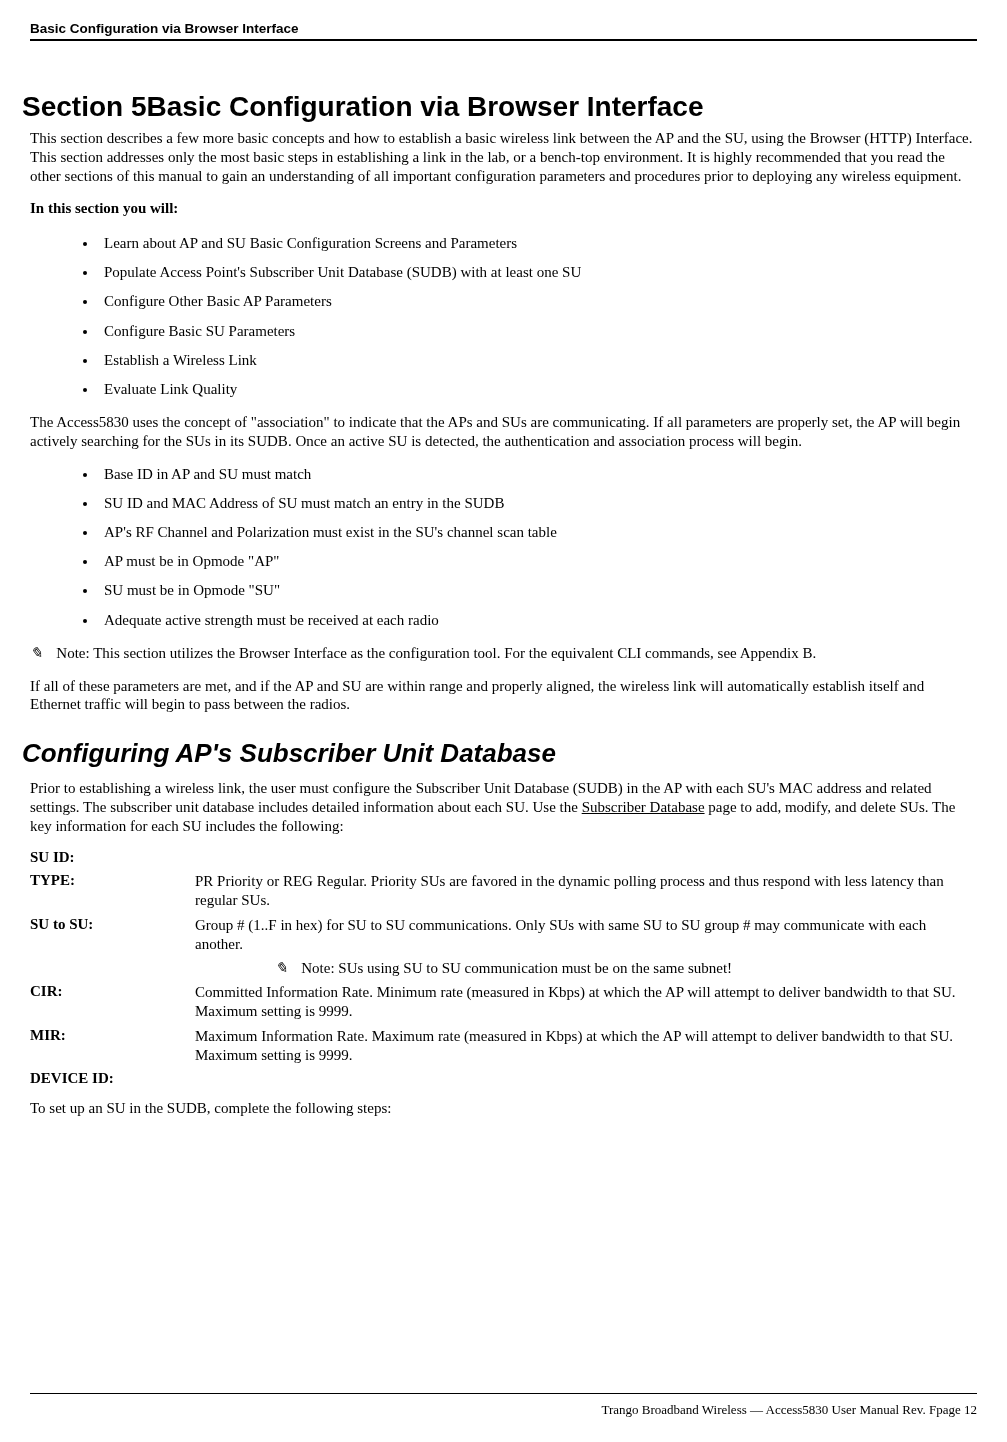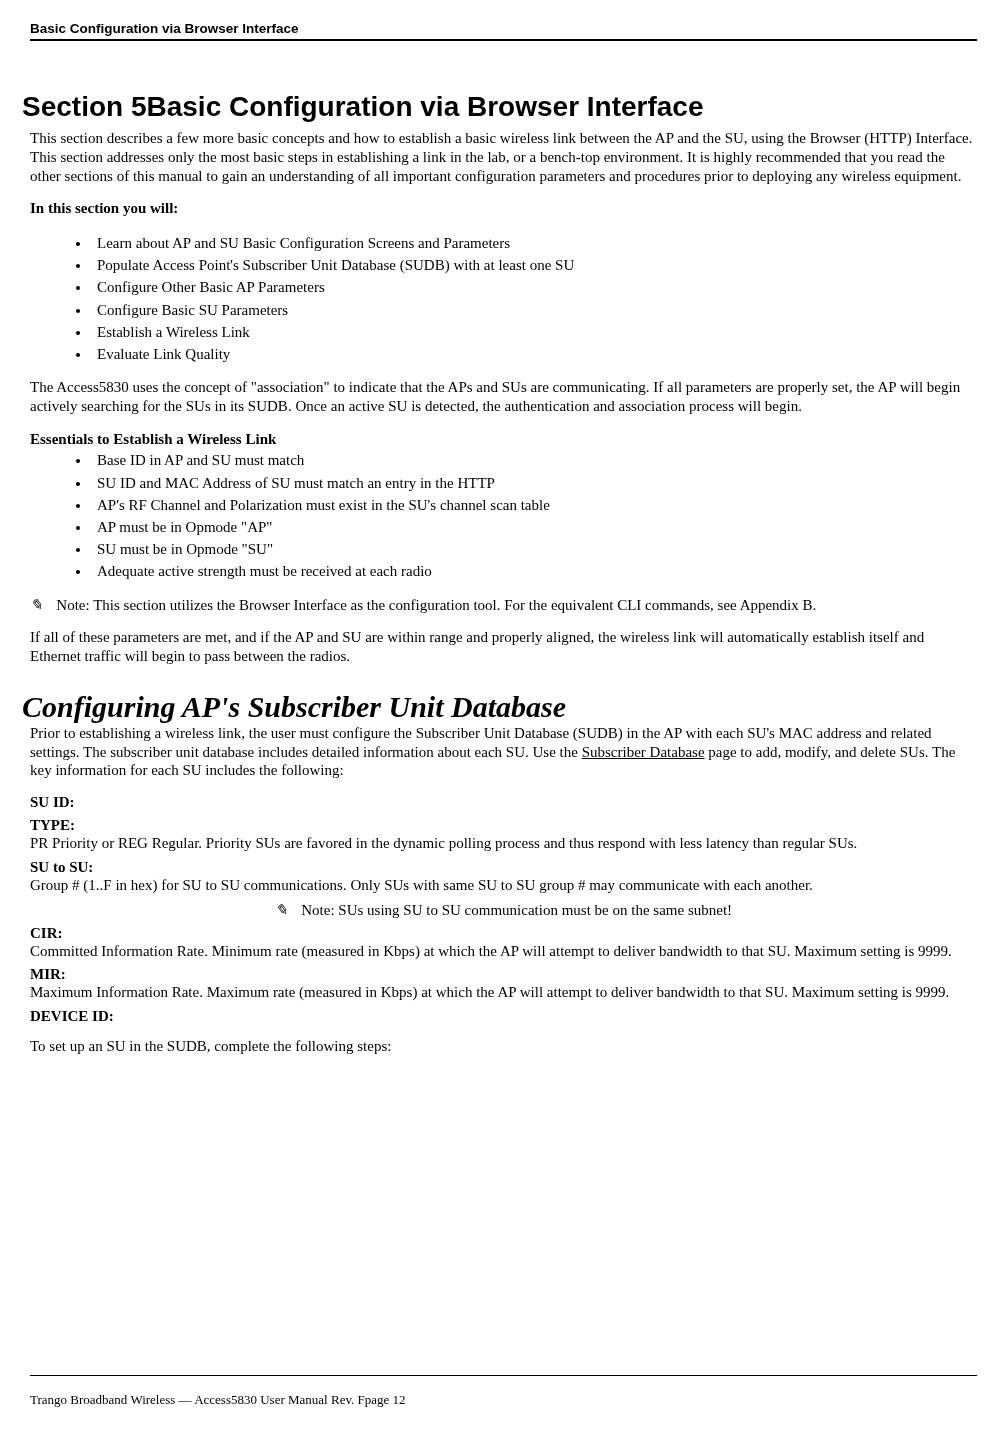--- a/index.html
+++ b/index.html
@@ -40,37 +40,36 @@
       line-height: 1.25;
     }
     .bold {
       font-weight: bold;
     }
     ul.bullets {
       margin: 0 0 14px 0;
       padding-left: 58px;
     }
     ul.bullets li {
-      margin: 3px;
+      margin: 10px;
       line-height: 1.28;
       padding-left: 6px;
     }
     .subheading {
-      font-family: Liberation Serif, serif;
+      font-family: Liberation Sans, sans-serif;
       font-weight: bold;
       font-style: italic;
-      font-size: 30px;
+      font-size: 26px;
       margin-top: 24px;
-      margin-bottom: 0;
+      margin-bottom: 10px;
       margin-left: -8px;
     }
     .def-row {
       display: flex;
       margin-bottom: 6px;
-      flex-direction: column;
     }
     .def-term {
       font-weight: bold;
       width: 165px;
       flex-shrink: 0;
     }
     .def-desc {
       flex: 1;
       line-height: 1.25;
     }
@@ -81,27 +80,27 @@
     .pencil {
       font-family: 'Segoe Script', cursive;
       font-style: italic;
       margin-right: 10px;
     }
     .underline {
       text-decoration: underline;
     }
     .footer {
       position: absolute;
-      bottom: 32px;
+      bottom: 22px;
       left: 30px;
       right: 30px;
       border-top: 1px solid #000;
-      padding-top: 16px;
+      padding-top: 8px;
       display: flex;
-      justify-content: flex-start;
+      justify-content: flex-end;
       font-size: 13px;
     }
   </style>
 </head>
 <body>
 
 <div class="page">
 
   <div class="header">
     <span class="header-text">Basic Configuration via Browser Interface</span>
@@ -118,24 +117,23 @@
     <li>Learn about AP and SU Basic Configuration Screens and Parameters</li>
     <li>Populate Access Point's Subscriber Unit Database (SUDB) with at least one SU</li>
     <li>Configure Other Basic AP Parameters</li>
     <li>Configure Basic SU Parameters</li>
     <li>Establish a Wireless Link</li>
     <li>Evaluate Link Quality</li>
   </ul>
 
   <p class="body-text">The Access5830 uses the concept of "association" to indicate that the APs and SUs are communicating.  If all parameters are properly set, the AP will begin actively searching for the SUs in its SUDB.  Once an active SU is detected, the authentication and association process will begin.</p>
 
-  <p class="body-text bold" style="margin-bottom:0">Essentials to Establish a Wireless Link</p>
   <ul class="bullets">
     <li>Base ID in AP and SU must match</li>
-    <li>SU ID and MAC Address of SU must match an entry in the HTTP</li>
+    <li>SU ID and MAC Address of SU must match an entry in the SUDB</li>
     <li>AP's RF Channel and Polarization must exist in the SU's channel scan table</li>
     <li>AP must be in Opmode "AP"</li>
     <li>SU must be in Opmode "SU"</li>
     <li>Adequate active strength must be received at each radio</li>
   </ul>
 
   <p class="body-text">
     <span class="pencil">✎</span>
     <span>Note:  </span><span>This section utilizes the Browser Interface as the configuration tool.  For the equivalent CLI commands, see Appendix B.</span>
   </p>

